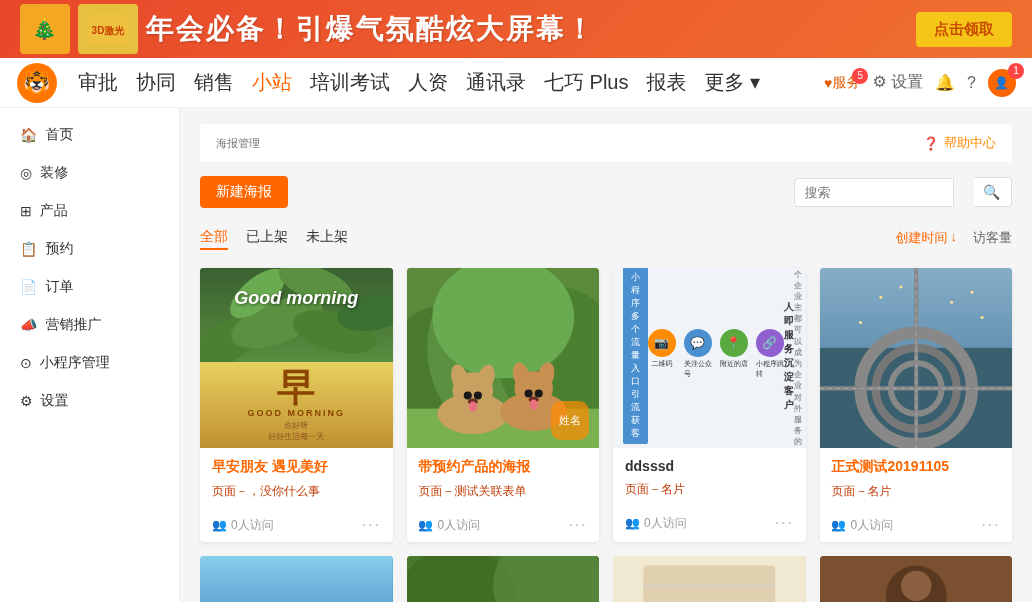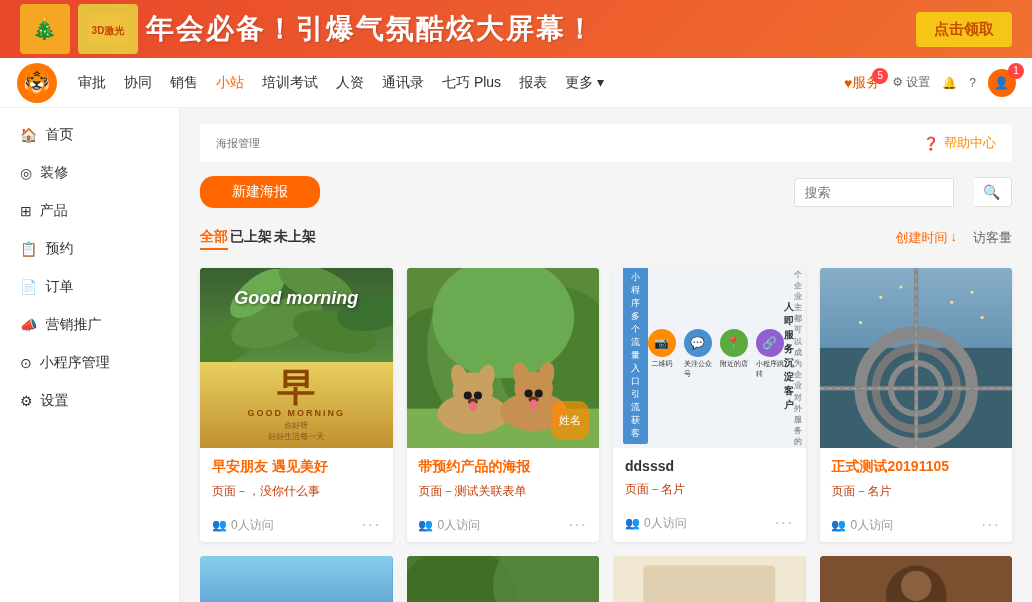--- a/index.html
+++ b/index.html
@@ -80,21 +80,21 @@
       flex-shrink: 0;
     }
     .nav-items {
       display: flex;
       align-items: center;
       gap: 18px;
       flex: 1;
     }
     .nav-item {
       color: #333;
-      font-size: 14px;
+      font-size: 20px;
       cursor: pointer;
       white-space: nowrap;
     }
     .nav-item.active { color: #ff6600; }
     .nav-right {
       display: flex;
       align-items: center;
       gap: 12px;
     }
     .nav-service {
@@ -114,21 +114,21 @@
       font-size: 10px;
       display: flex;
       align-items: center;
       justify-content: center;
       position: absolute;
       top: -6px;
       right: -8px;
     }
     .nav-icon-btn {
       color: #666;
-      font-size: 12px;
+      font-size: 16px;
       cursor: pointer;
       position: relative;
     }
     .avatar {
       width: 28px;
       height: 28px;
       border-radius: 50%;
       background: #ff6600;
       display: flex;
       align-items: center;
@@ -189,29 +189,28 @@
       align-items: center;
       gap: 4px;
       color: #ff8c00;
       font-size: 13px;
       cursor: pointer;
     }
     .btn-new {
       background: #ff6600;
       color: #fff;
       border: none;
-      padding: 7px 32px;
-      border-radius: 14px;
+      padding: 7px 16px;
+      border-radius: 4px;
       font-size: 14px;
       cursor: pointer;
     }
     .filter-tabs {
       display: flex;
-      gap: 2px;
-      font-weight: bold;
+      gap: 18px;
     }
     .filter-tab {
       color: #ff6600;
       cursor: pointer;
       font-size: 14px;
       padding: 2px 0;
       border-bottom: 2px solid transparent;
     }
     .filter-tab.active {
       border-bottom: 2px solid #ff6600;

